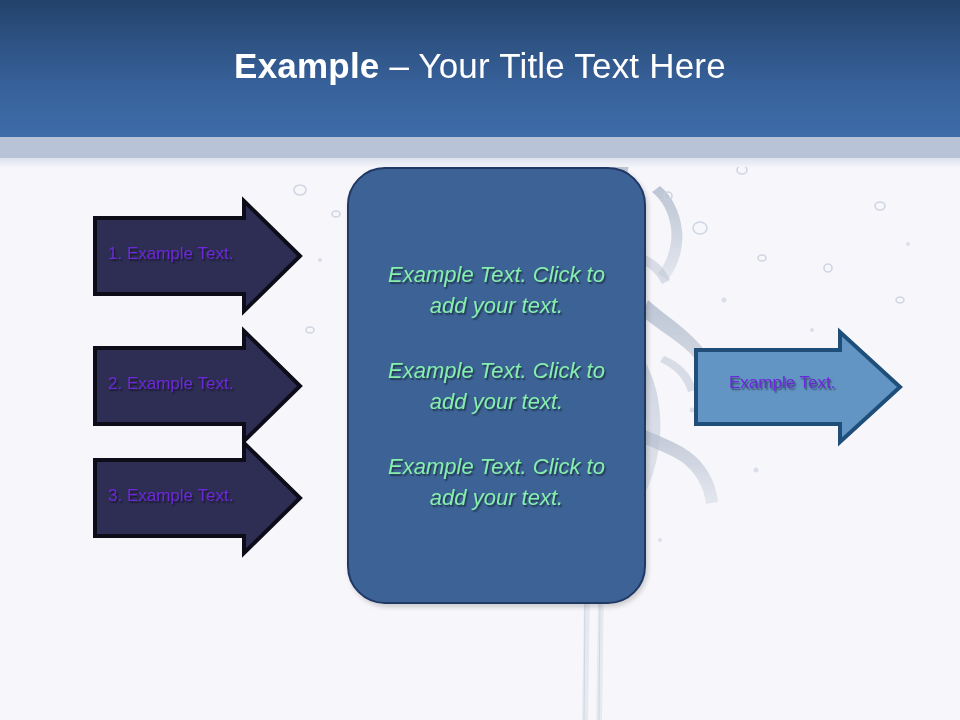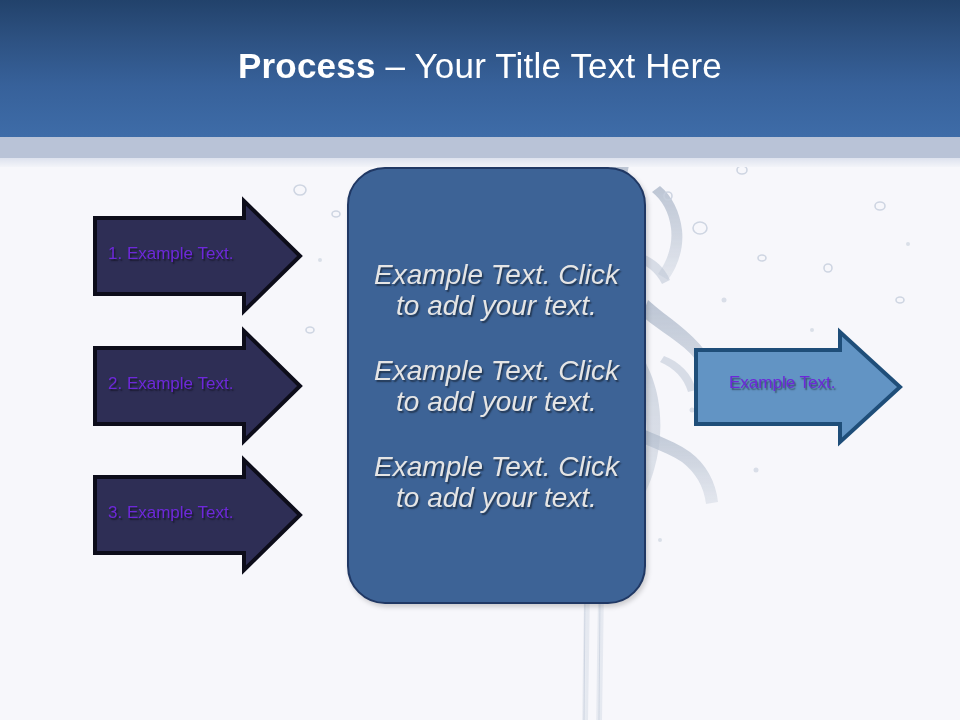--- a/index.html
+++ b/index.html
@@ -79,22 +79,22 @@
     z-index: 5;
     display: flex;
     flex-direction: column;
     justify-content: center;
     align-items: center;
     padding: 6px 18px;
     box-shadow: 2px 3px 5px rgba(0,0,0,0.18);
   }
   .panel-para {
     font-style: italic;
-    color: #e5e5e5;
-    font-size: 28px;
+    color: #86efac;
+    font-size: 22px;
     line-height: 31px;
     text-align: center;
     text-shadow: 1.5px 1.5px 1.5px rgba(0,0,0,0.45);
     width: 100%;
   }
   .panel-para + .panel-para { margin-top: 34px; }
 
   
   .arrow {
     position: absolute;
@@ -106,21 +106,21 @@
     color: #6d28d9;
     font-size: 17px;
     white-space: nowrap;
     text-shadow: 1.5px 1.5px 1.5px rgba(0,0,0,0.45);
     pointer-events: none;
   }
 
   
   .arrow-left-1 { left: 92px; top: 198px; }
   .arrow-left-2 { left: 92px; top: 328px; }
-  .arrow-left-3 { left: 92px; top: 457px; }
+  .arrow-left-3 { left: 92px; top: 440px; }
   .arrow-left-1 .arrow-label,
   .arrow-left-2 .arrow-label,
   .arrow-left-3 .arrow-label {
     left: 16px; top: 46px;
   }
 
   
   .arrow-right-1 { left: 693px; top: 328px; text-align: right; }
   .arrow-right-1 .arrow-label { left: 36px; top: 45px; }
 
@@ -202,21 +202,21 @@
     <path d="M38 0 L36 124 L42 124 L44 0 Z" fill="url(#streamGrad)"></path>
     <path d="M25 0 L24 124" stroke="#c9d1de" stroke-width="1" fill="none" opacity="0.8"></path>
     <path d="M40 0 L39 124" stroke="#c9d1de" stroke-width="1" fill="none" opacity="0.8"></path>
   </svg>
 
   <div class="header-band"></div>
   <div class="header-strip"></div>
   <div class="header-strip-fade"></div>
 
   <div class="slide-title">
-    <span class="t-strong">Process</span><span class="t-rest"> – Your Title Text Here</span>
+    <span class="t-strong">Example</span><span class="t-rest"> – Your Title Text Here</span>
   </div>
 
   <div class="center-panel">
     <div class="panel-para">Example Text. Click  to add your text.</div>
     <div class="panel-para">Example Text. Click  to add your text.</div>
     <div class="panel-para">Example Text. Click  to add your text.</div>
   </div>
 
   <div class="arrow arrow-left-1">
     <svg width="212" height="116" viewBox="0 0 212 116">

